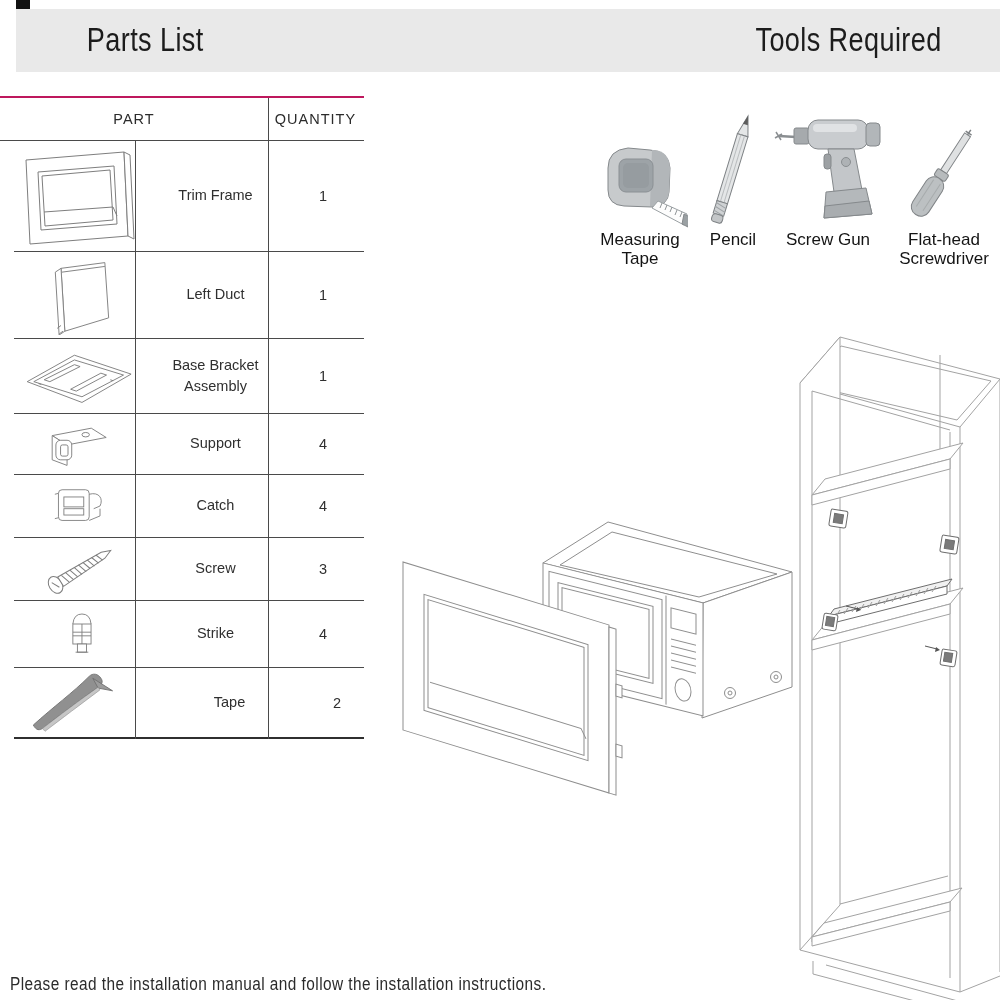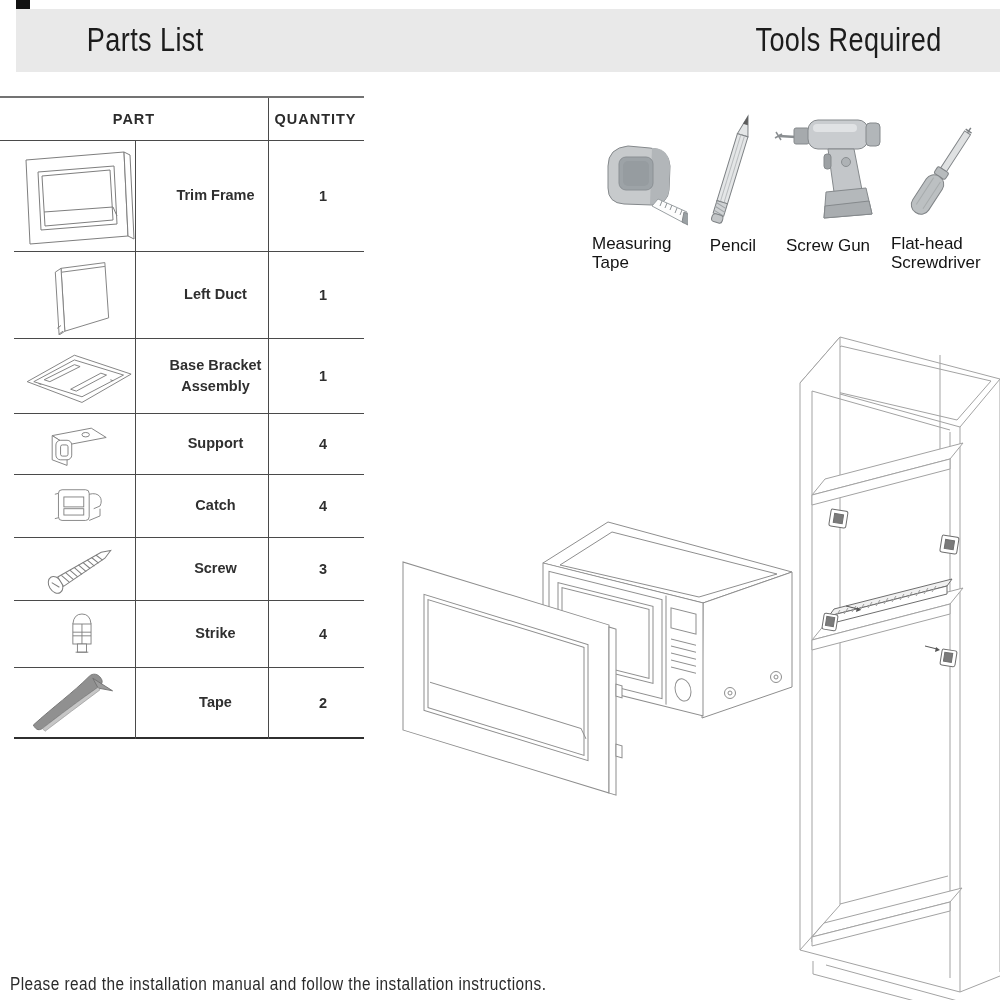--- a/index.html
+++ b/index.html
@@ -6,37 +6,37 @@
   body{width:1000px;height:1000px;background:#fff;font-family:"Liberation Sans",sans-serif;position:relative;overflow:hidden;color:#2b2b2b;}
   .page{position:absolute;inset:0;}
   
   .topbar{position:absolute;left:16px;top:9px;width:1000px;height:63px;background:#e9e9e9;}
   .corner{position:absolute;left:0;top:-9px;width:14px;height:9px;background:#111;}
   .title{margin:0;font-size:33px;font-weight:400;color:#1c1c1c;position:absolute;top:12px;white-space:nowrap;}
   .din{display:inline-block;transform:scaleX(0.82);letter-spacing:.5px;}
   .title.left{left:58px;transform-origin:left center;}
   .title.right{right:54px;transform-origin:right center;}
   
-  .parts-table{position:absolute;left:0;top:96px;width:364px;border-top:2px solid #737373;font-weight:bold;}
+  .parts-table{position:absolute;left:0;top:96px;width:364px;border-top:2px solid #be185d;}
   .pt-row{display:flex;align-items:center;border-bottom:1px solid #4a4a4a;position:relative;}
-  .pt-row.last{border-bottom:2px solid #2f2f2f;}
+  .pt-row.last{border-bottom:2px solid #2f2f2f;gap:14px;}
   .pt-head{height:42px;}
   .h-part{width:268px;text-align:center;font-size:14.5px;letter-spacing:1px;color:#2b2b2b;}
   .h-qty{width:95px;text-align:center;font-size:14.5px;letter-spacing:1px;color:#2b2b2b;}
   .c-icon{width:135px;display:flex;align-items:center;justify-content:center;}
   .c-name{width:133px;display:flex;align-items:center;justify-content:center;text-align:center;font-size:14.5px;color:#2f2f2f;line-height:1.45;}
   .c-name span{max-width:118px;}
   .c-qty{flex:1;text-align:center;font-size:14.5px;color:#2f2f2f;}
   .vline1{position:absolute;left:135px;top:42px;bottom:0;width:1px;background:#4a4a4a;}
   .vline2{position:absolute;left:268px;top:0;bottom:0;width:1px;background:#4a4a4a;}
   .pt-body{position:relative;margin-left:14px;}
   
   .tool{position:absolute;top:102px;height:170px;display:flex;flex-direction:column;align-items:center;}
   .tool .iconwrap{height:128px;display:flex;align-items:flex-end;justify-content:center;}
-  .tool .tlabel{margin-top:6px;font-size:17px;line-height:19px;color:#141414;text-align:left;}
+  .tool .tlabel{font-size:17px;line-height:19px;color:#141414;text-align:center;}
   
   .footer{position:absolute;left:10px;top:974px;font-size:17.5px;color:#2b2b2b;transform-origin:left center;}
   svg{display:block;}
   .diagram{position:absolute;left:380px;top:320px;}
 </style>
 </head>
 <body>
 
 <div class="page">
 

